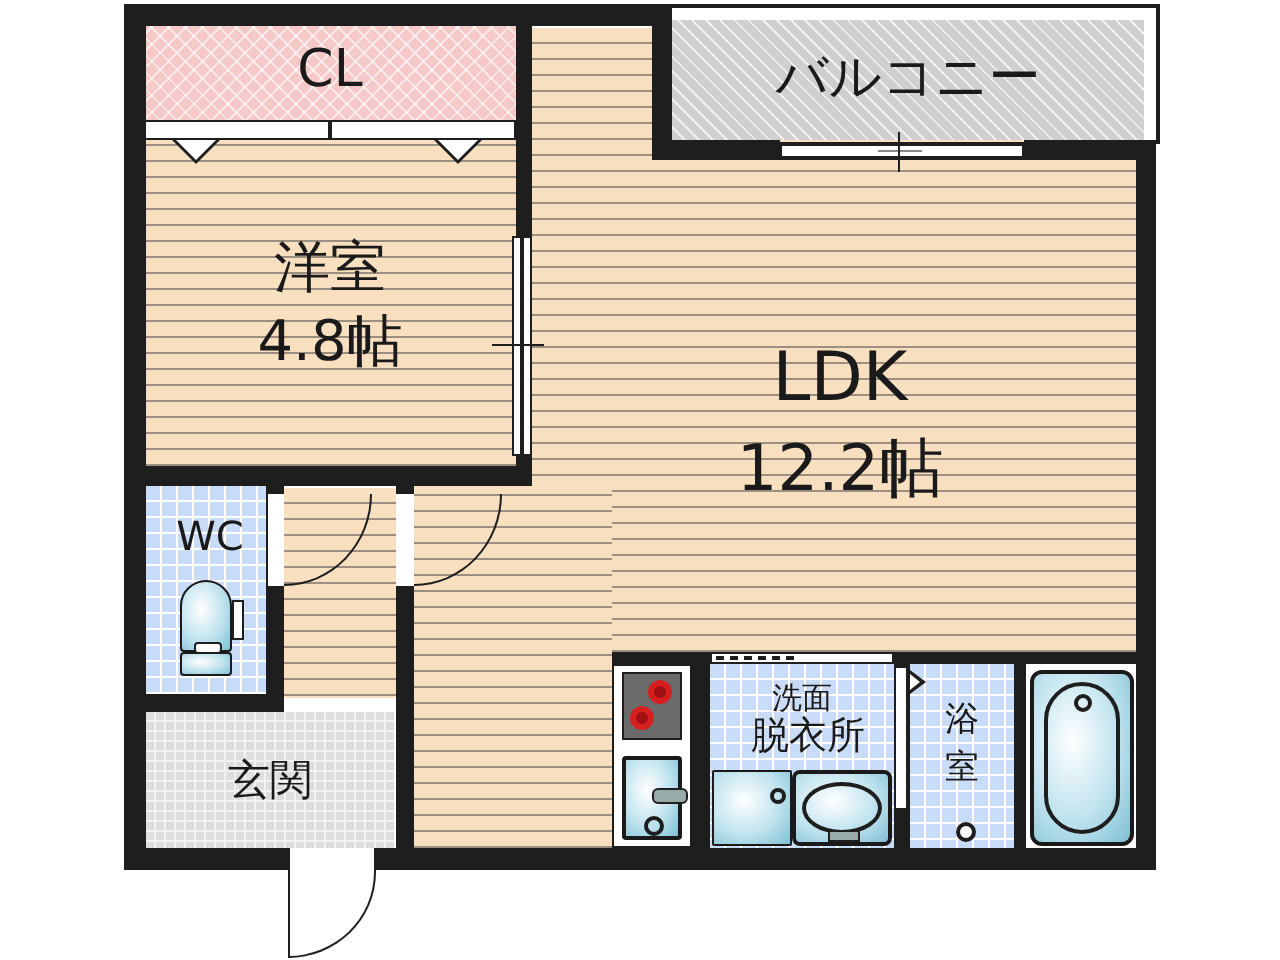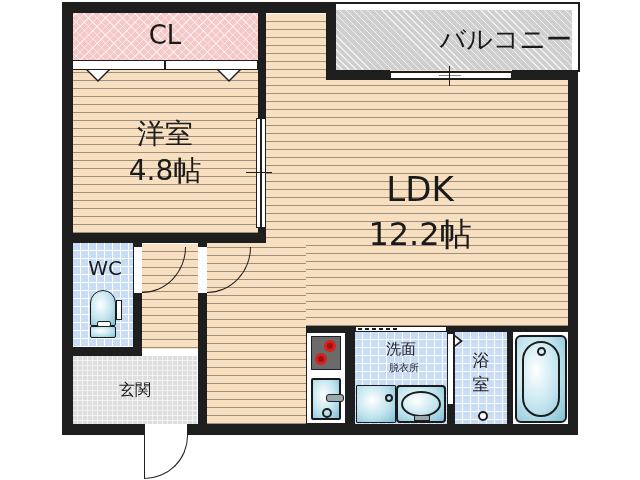--- a/index.html
+++ b/index.html
@@ -130,23 +130,23 @@
   <div class="abs" style="left:20px;top:10px;width:5px;height:5px;border:2px solid #1e1e1e;border-radius:50%;"></div>
 </div>
 <div class="abs" style="left:90px;top:290px;width:32px;height:50px;">
   <div class="fixture" style="left:0;top:0;width:26px;height:36px;border-radius:13px 13px 2px 2px;border-width:1px;"></div>
   <div class="abs" style="left:26px;top:10px;width:4px;height:18px;border:1px solid #1e1e1e;background:#fff;"></div>
   <div class="fixture" style="left:0;top:36px;width:26px;height:12px;border-radius:2px;border-width:1px;"></div>
   <div class="abs" style="left:7px;top:31px;width:12px;height:4px;border:1px solid #1e1e1e;background:#fff;border-radius:2px;"></div>
 </div>
 
 <div class="label" style="left:72px;top:20px;width:186px;font-size:26px;line-height:30px;">CL</div>
-<div class="label" style="left:336px;top:24px;width:236px;font-size:26px;line-height:30px;text-align:right;">バルコニー</div>
+<div class="label" style="left:336px;top:24px;width:236px;font-size:26px;line-height:30px;">バルコニー</div>
 <div class="label" style="left:100px;top:118px;width:130px;font-size:28px;line-height:32px;">洋室</div>
 <div class="label" style="left:100px;top:155px;width:130px;font-size:28px;line-height:32px;">4.8帖</div>
 <div class="label" style="left:340px;top:170px;width:160px;font-size:34px;line-height:38px;">LDK</div>
 <div class="label" style="left:330px;top:215px;width:180px;font-size:32px;line-height:38px;">12.2帖</div>
 <div class="label" style="left:73px;top:256px;width:64px;font-size:20px;line-height:24px;">WC</div>
-<div class="label" style="left:73px;top:376px;width:124px;font-size:16px;line-height:28px;">玄関</div>
+<div class="label" style="left:73px;top:376px;width:124px;font-size:21px;line-height:28px;">玄関</div>
 <div class="label" style="left:355px;top:340px;width:92px;font-size:15px;line-height:18px;">洗面</div>
-<div class="label" style="left:355px;top:359px;width:98px;font-size:10px;line-height:18px;">脱衣所</div>
+<div class="label" style="left:355px;top:359px;width:98px;font-size:19px;line-height:18px;">脱衣所</div>
 <div class="label" style="left:455px;top:350px;width:52px;font-size:17px;line-height:20px;">浴</div>
 <div class="label" style="left:455px;top:374px;width:52px;font-size:17px;line-height:20px;">室</div>
 
 </body></html>

